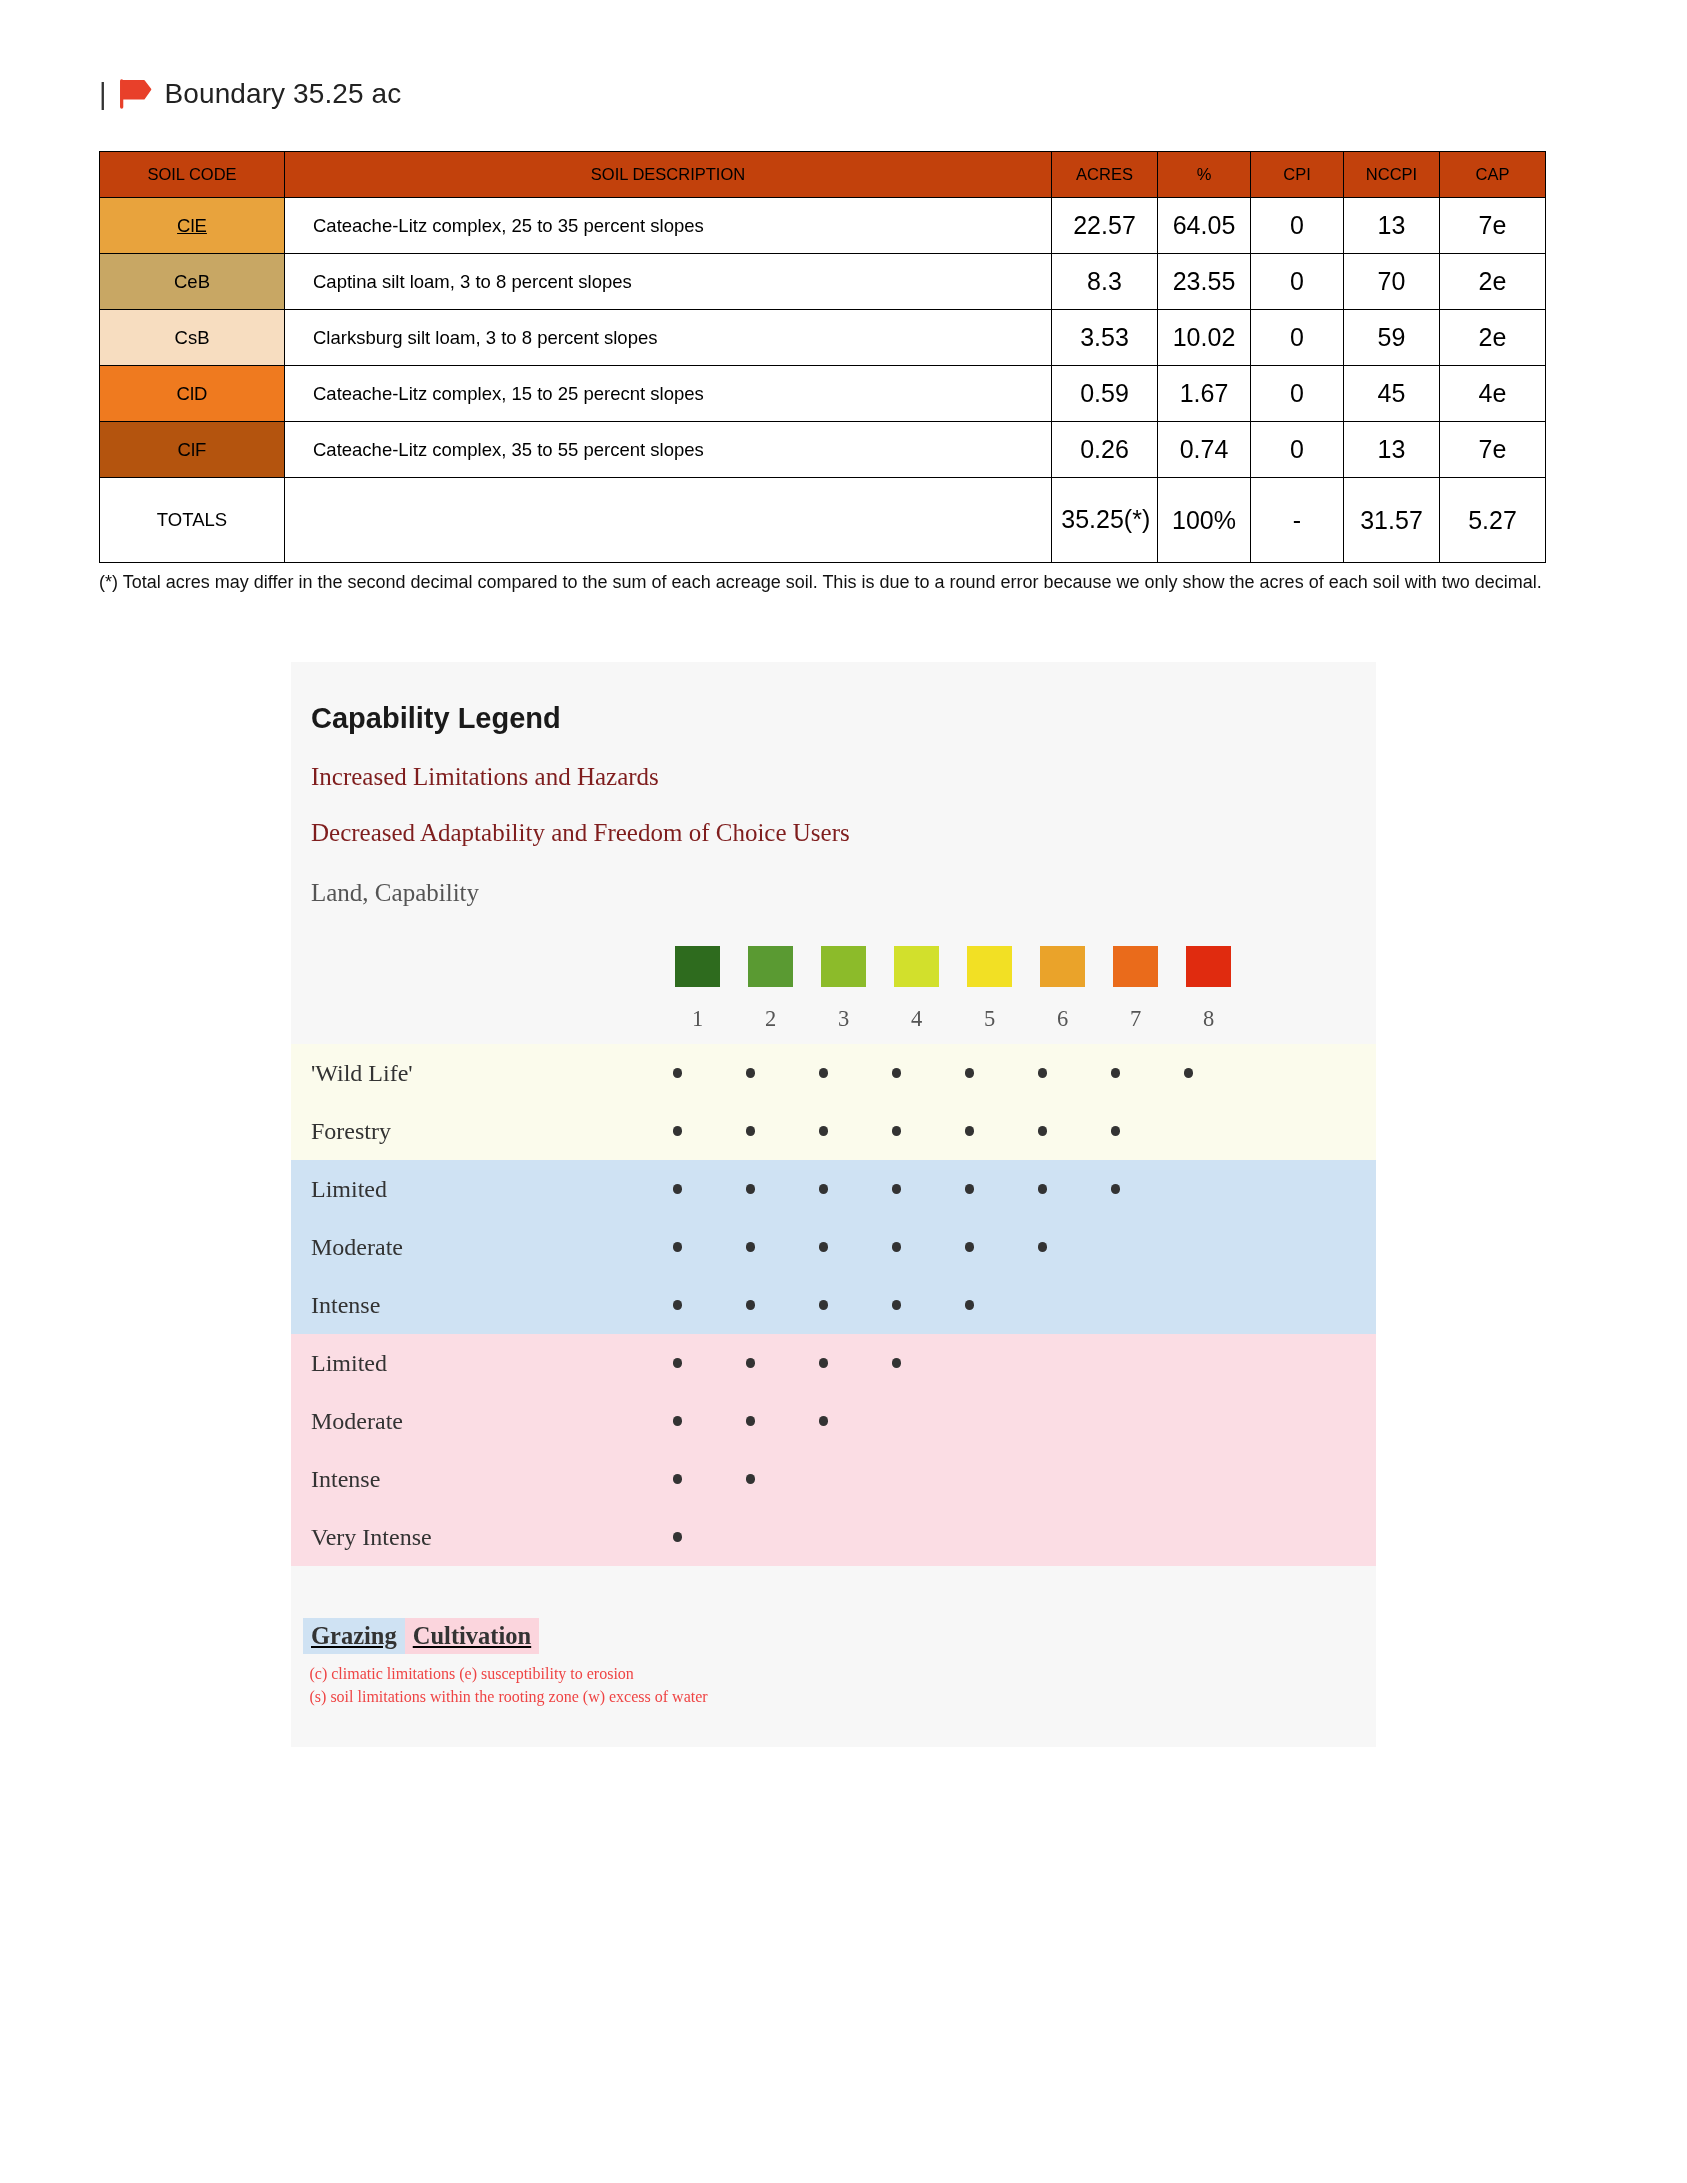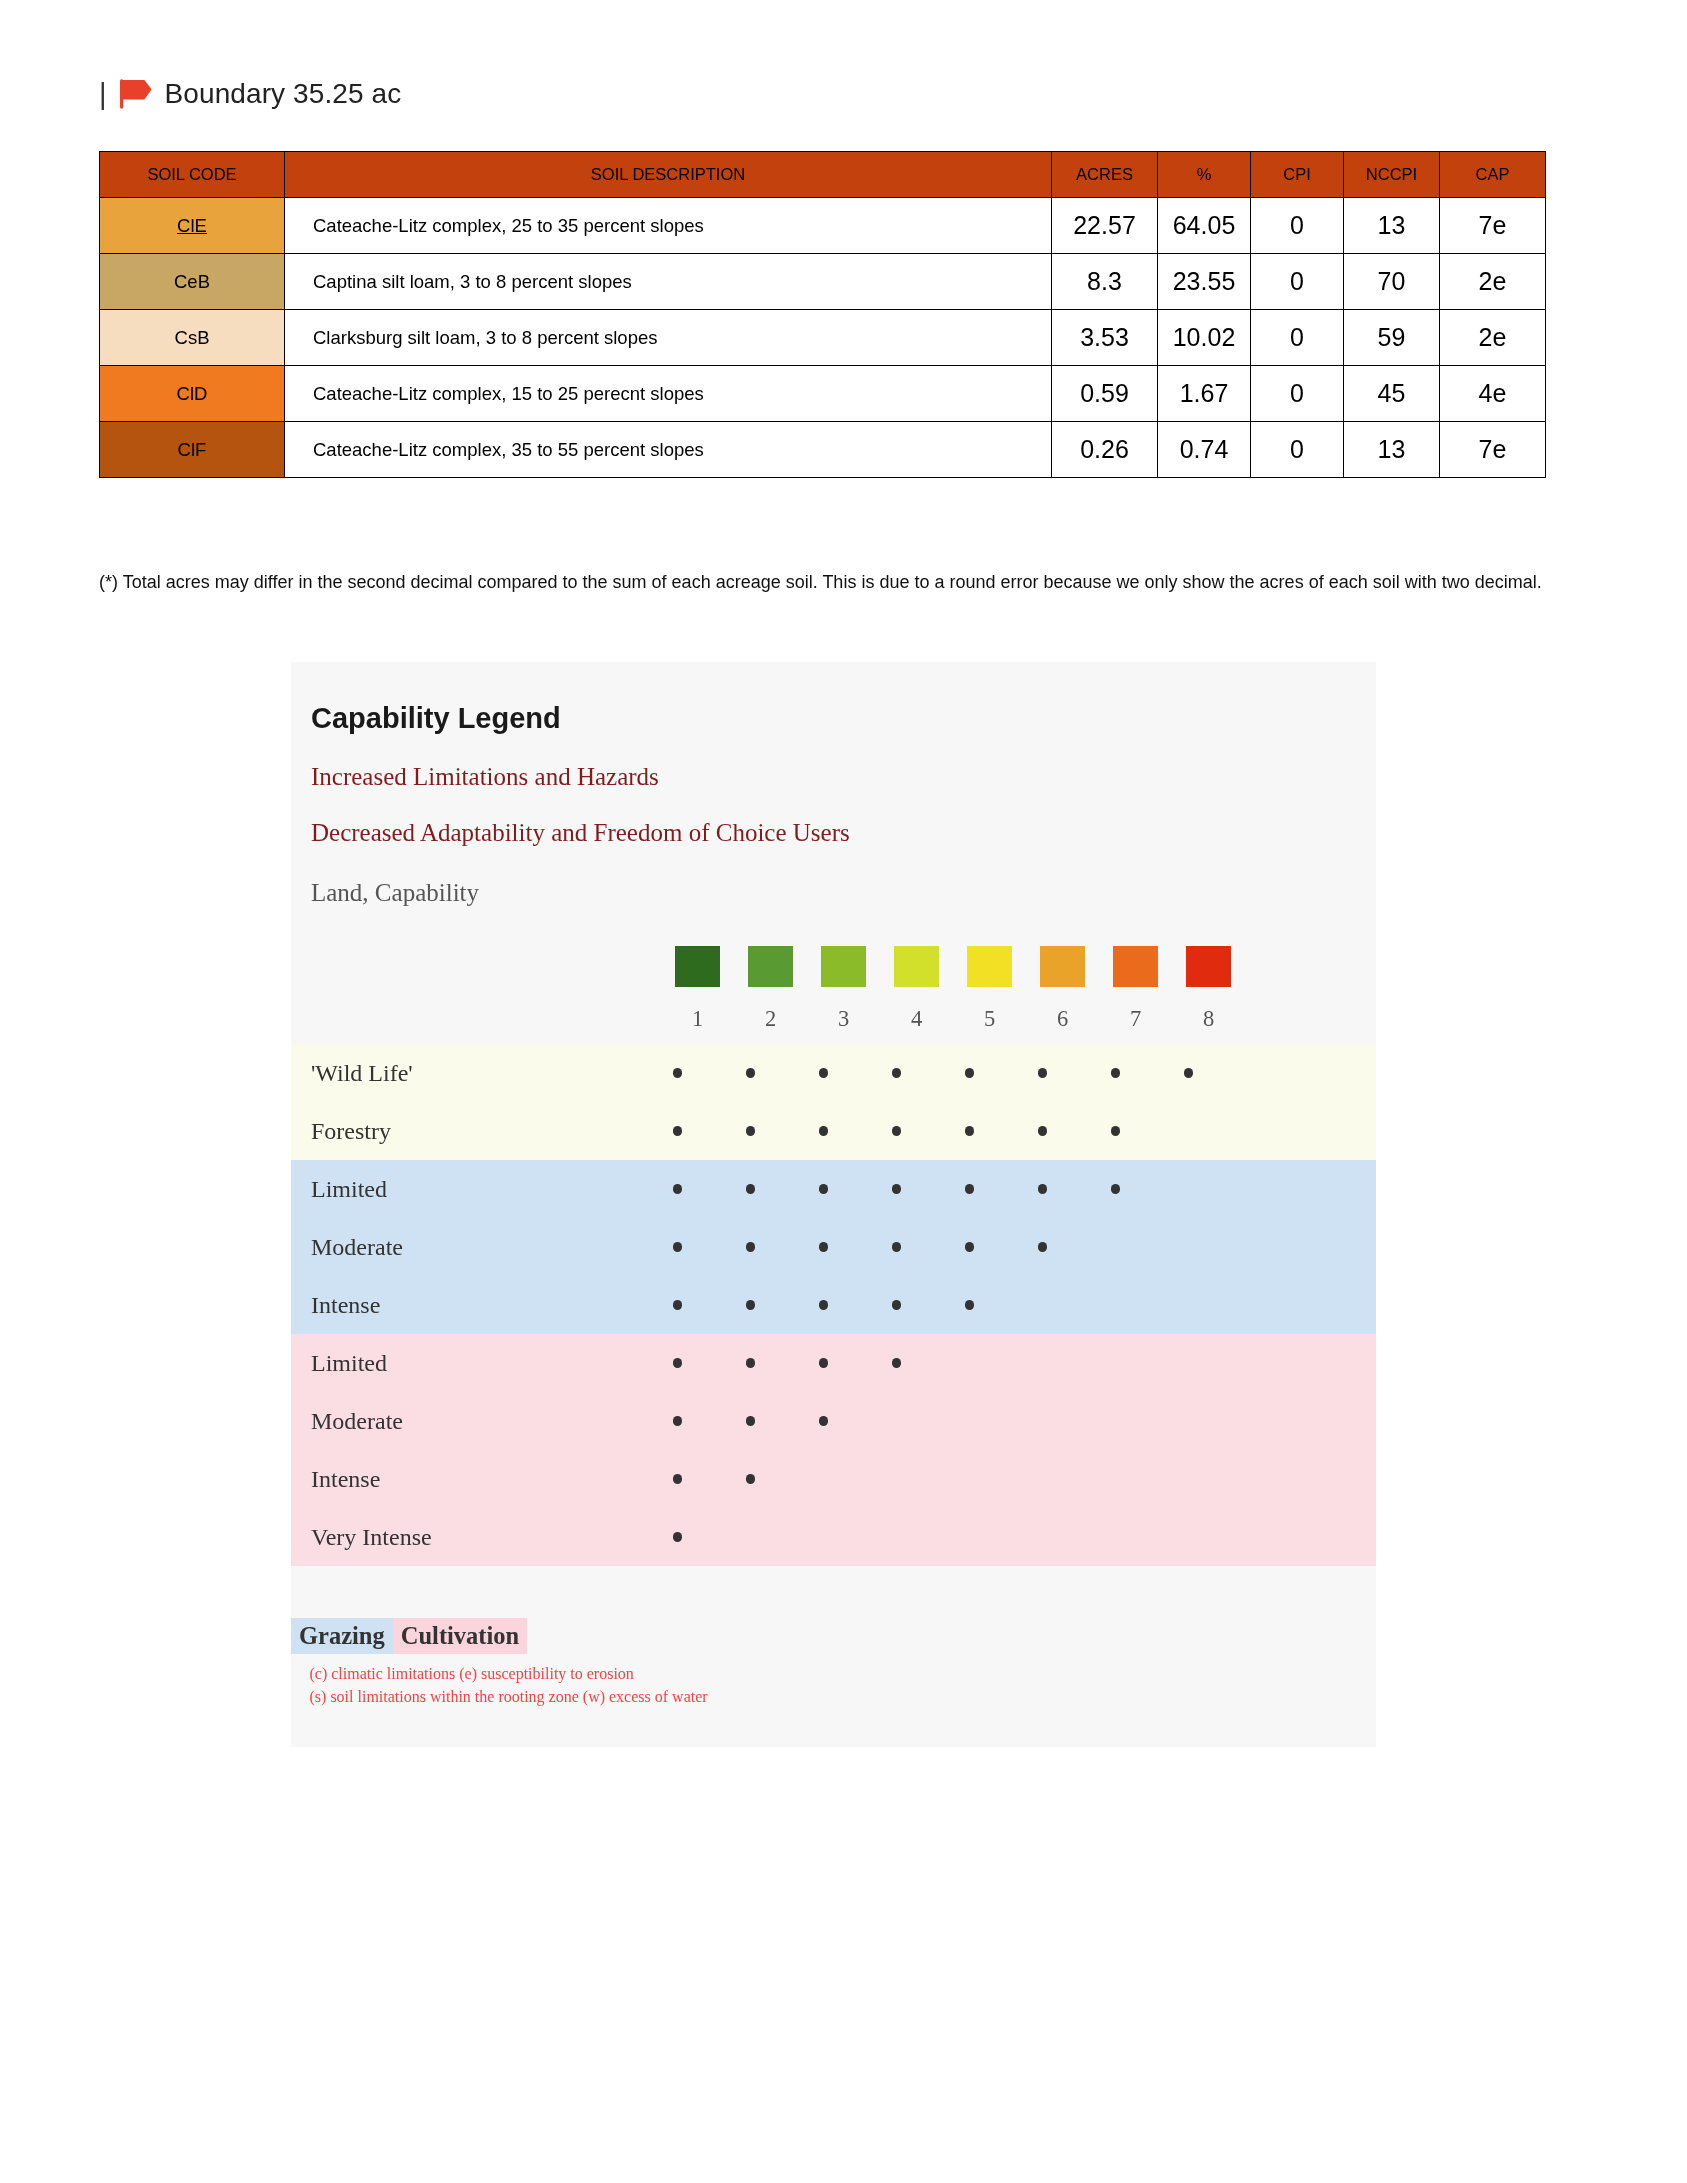--- a/index.html
+++ b/index.html
@@ -214,21 +214,22 @@
   }
 
   .legend-footer {
     position: absolute;
     left: 0;
     top: 956px;
     width: 1085px;
   }
   .tag-row {
     display: flex;
-    margin-left: 0px;
+    margin-left: 12px;
+    text-decoration: underline;
   }
   .tag {
     font-family: "Liberation Serif", serif;
     font-weight: bold;
     font-size: 24.5px;
     color: #333333;
     padding: 4px 8px;
   }
   .tag.grazing { background: #cfe2f3; }
   .tag.cultivation { background: #fbd5dd; }
@@ -308,20 +309,31 @@
       </tr>
       <tr>
         <td class="code" style="background:#b4540e;">ClF</td>
         <td class="desc">Cateache-Litz complex, 35 to 55 percent slopes</td>
         <td class="num">0.26</td>
         <td class="num">0.74</td>
         <td class="num">0</td>
         <td class="num">13</td>
         <td class="num">7e</td>
       </tr>
+      <tr class="totals">
+        <td class="code">TOTALS</td>
+        <td class="desc"></td>
+        <td class="num">
+            <span class="totals-acres">35.25(*)</span>
+          </td>
+        <td class="num">100%</td>
+        <td class="num">-</td>
+        <td class="num">31.57</td>
+        <td class="num">5.27</td>
+      </tr>
     </tbody>
   </table>
 
   <div class="footnote">(*) Total acres may differ in the second decimal compared to the sum of each acreage soil. This is due to a round error because we only show the acres of each soil with two decimal.</div>
 
   <div class="legend" style="height:1085px;">
     <div class="legend-title">Capability Legend</div>
     <div class="legend-sub">Increased Limitations and Hazards</div>
     <div class="legend-sub">Decreased Adaptability and Freedom of Choice Users</div>
     <div class="legend-grid-label">Land, Capability</div>

